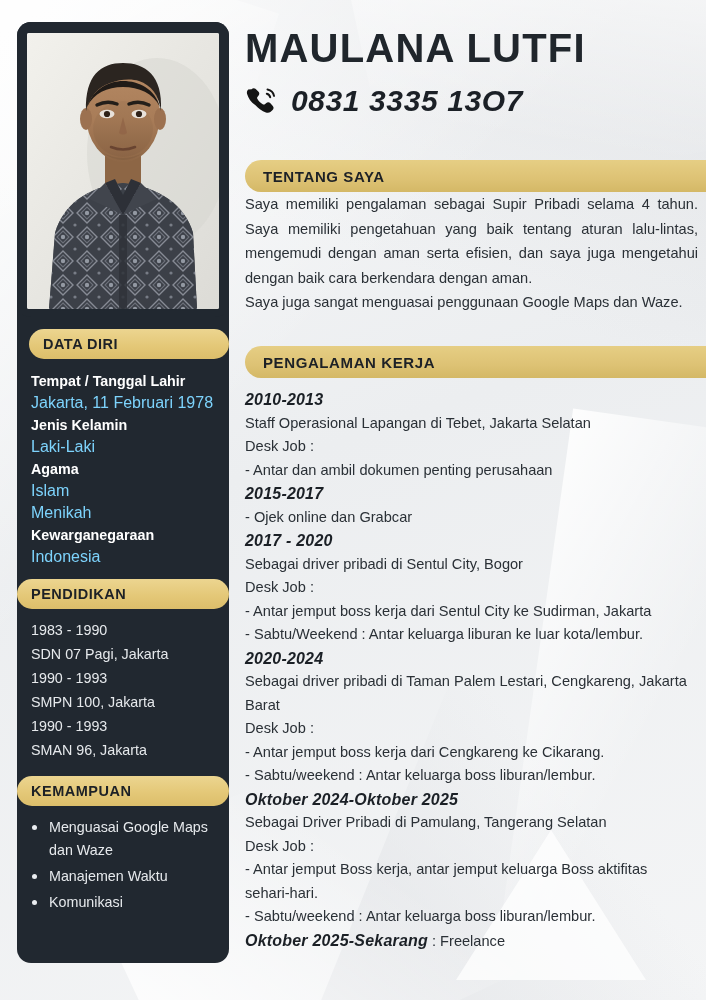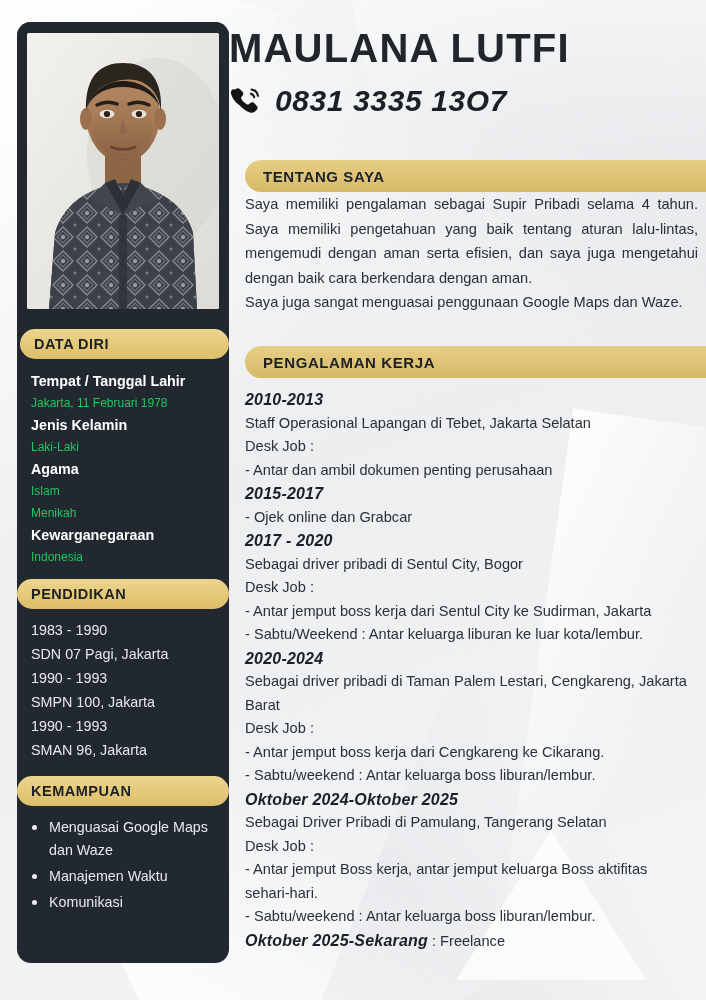--- a/index.html
+++ b/index.html
@@ -78,38 +78,38 @@
     padding:0 14px;
     font-size:14.5px; font-weight:700; letter-spacing:.5px;
     color:#1d2126;
   }
 
   .sb-body { position:relative; z-index:5; padding:0 0 0 0; }
   .sb-block { padding:0 14px; }
 
   .kv { color:#eceff2; }
   .kv .k { font-weight:700; font-size:14.3px; line-height:22px; color:#ffffff; }
-  .kv .v { font-weight:400; font-size:12px; line-height:22px; color:#22c55e; }
+  .kv .v { font-weight:400; font-size:16px; line-height:22px; color:#7dd3fc; }
 
   .edu-line { font-size:14.3px; line-height:24px; color:#e6e9ec; }
 
   .skills { list-style:none; margin:10px 0 0 0; padding:0 14px 0 6px; }
   .skills li {
     position:relative;
     padding-left:26px;
     font-size:14.3px; line-height:23px; color:#e6e9ec;
     margin-bottom:3px;
   }
   .skills li::before {
     content:""; position:absolute; left:9px; top:9px;
     width:5px; height:5px; border-radius:50%; background:#e9ecef;
   }
 
   
-  .main { position:absolute; left:229px; top:0; right:0; z-index:2; }
+  .main { position:absolute; left:245px; top:0; right:0; z-index:2; }
 
   .name {
     margin-top:28px;
     font-size:40px; font-weight:700; letter-spacing:1.2px;
     color:#20262c; line-height:1;
   }
   .phone-row { display:flex; align-items:center; margin-top:16px; gap:12px; }
   .phone-icon { width:34px; height:34px; flex:0 0 34px; }
   .phone-num {
     font-size:30px; font-weight:700; font-style:italic; letter-spacing:.6px;
@@ -158,21 +158,21 @@
   <div class="facet f1"></div>
   <div class="facet f2"></div>
   <div class="facet f3"></div>
   <div class="facet f4"></div>
   <div class="facet f5"></div>
   <div class="facet f6"></div>
 
   <div class="sidebar">
     <div class="sb-body" style="padding-top:295px;">
 
-      <div style="padding:12px 0 0 3px;">
+      <div style="padding:12px 0 0 12px;">
         <div class="pill">DATA DIRI</div>
       </div>
       <div class="sb-block" style="padding-top:11px;">
         <div class="kv">
           <div class="k">Tempat / Tanggal Lahir</div>
           <div class="v">Jakarta, 11 Februari 1978</div>
         </div>
         <div class="kv">
           <div class="k">Jenis Kelamin</div>
           <div class="v">Laki-Laki</div>

